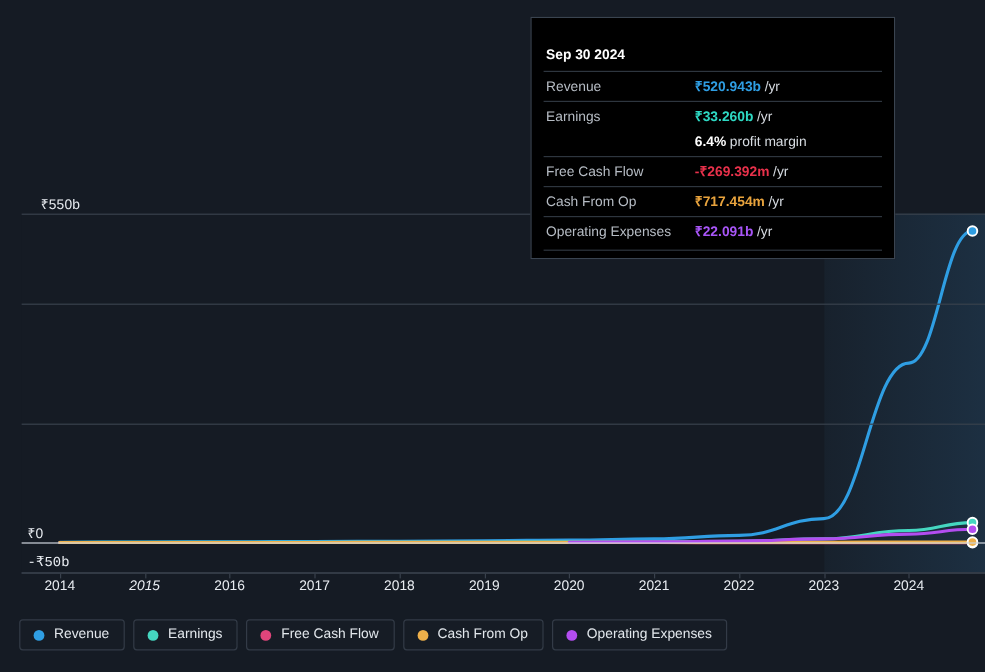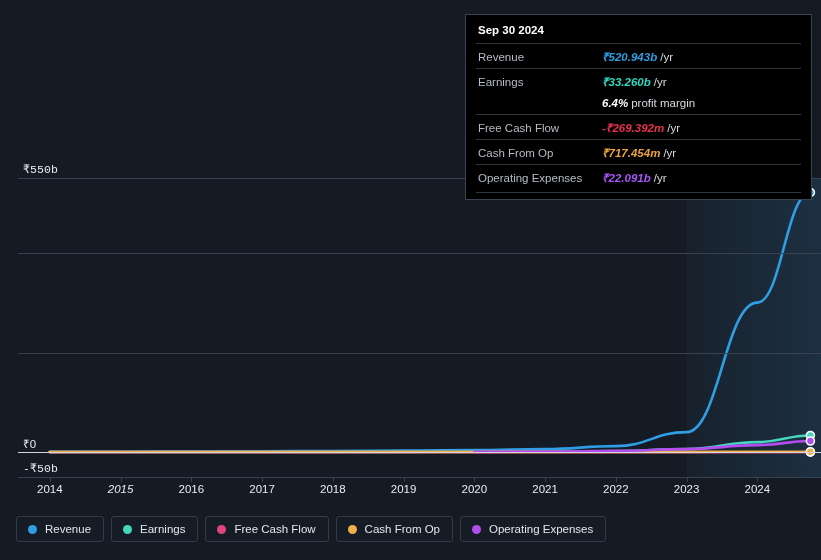--- a/index.html
+++ b/index.html
@@ -75,25 +75,25 @@
     top: 5px;
     color: #e8ecf1;
     font-size: 11.5px;
     transform: translateX(-50%);
     white-space: nowrap;
   }
 
   
   #tooltip {
     position: absolute;
-    left: 465px; top: 14px;
-    width: 347px;
+    left: 442px; top: 14px;
+    width: 304px;
     background: #000000;
     border: 1px solid #3a4450;
-    padding: 8px 10px 6px 10px;
+    padding: 24px 10px 6px 10px;
   }
   #tooltip .tt-date {
     color: #ffffff;
     font-size: 11.5px;
     font-weight: bold;
     padding: 1px 2px 7px 2px;
   }
   .tt-row {
     display: flex;
     align-items: baseline;
@@ -106,21 +106,20 @@
   .tt-label {
     width: 124px;
     color: #b6bcc4;
     font-size: 11.5px;
     flex-shrink: 0;
   }
   .tt-val {
     font-size: 11.5px;
     font-weight: bold;
     white-space: nowrap;
-    font-style: italic;
   }
   .tt-unit {
     color: #d6dbe1;
     font-size: 11.5px;
     font-weight: normal;
     margin-left: 3px;
     text-align: right;
   }
   .tt-bottom-rule {
     border-top: 1px solid #2e363f;
@@ -173,21 +172,21 @@
         <circle cx="792.39" cy="14.48" r="4" fill="#2f9ee3" stroke="#ffffff" stroke-width="1.6"></circle>
         <circle cx="792.39" cy="257.51" r="4" fill="#45d6c0" stroke="#ffffff" stroke-width="1.6"></circle>
         <circle cx="792.39" cy="274.22" r="4" fill="#e0457b" stroke="#ffffff" stroke-width="1.6"></circle>
         <circle cx="792.39" cy="273.73" r="4" fill="#eeb04a" stroke="#ffffff" stroke-width="1.6"></circle>
         <circle cx="792.39" cy="263.07" r="4" fill="#b34df0" stroke="#ffffff" stroke-width="1.6"></circle>
       </svg>
   </div>
 
   <div id="yaxis-layer">
       <div class="gridline" style="position: absolute; left: 18px; width: 803px; top: 178px;"></div>
-      <div class="ylabel" style="left: 23px; top: 162px; font-family: Liberation Mono, monospace;">₹550b</div>
+      <div class="ylabel" style="left: 34px; top: 162px;">₹550b</div>
       <div class="zeroline" style="position: absolute; left: 18px; width: 803px; top: 452.083px;"></div>
       <div class="ylabel" style="left: 23px; top: 436.083px;">₹0</div>
       <div class="gridline" style="position: absolute; left: 18px; width: 803px; top: 477px;"></div>
       <div class="ylabel" style="left: 23px; top: 461px; font-family: Liberation Mono, monospace;">-₹50b</div>
       <div class="gridline" style="position: absolute; left: 18px; width: 803px; top: 253px;"></div>
       <div class="gridline" style="position: absolute; left: 18px; width: 803px; top: 353px;"></div>
     </div>
 
   <div id="xaxis-line"></div>
   <div id="xaxis">

